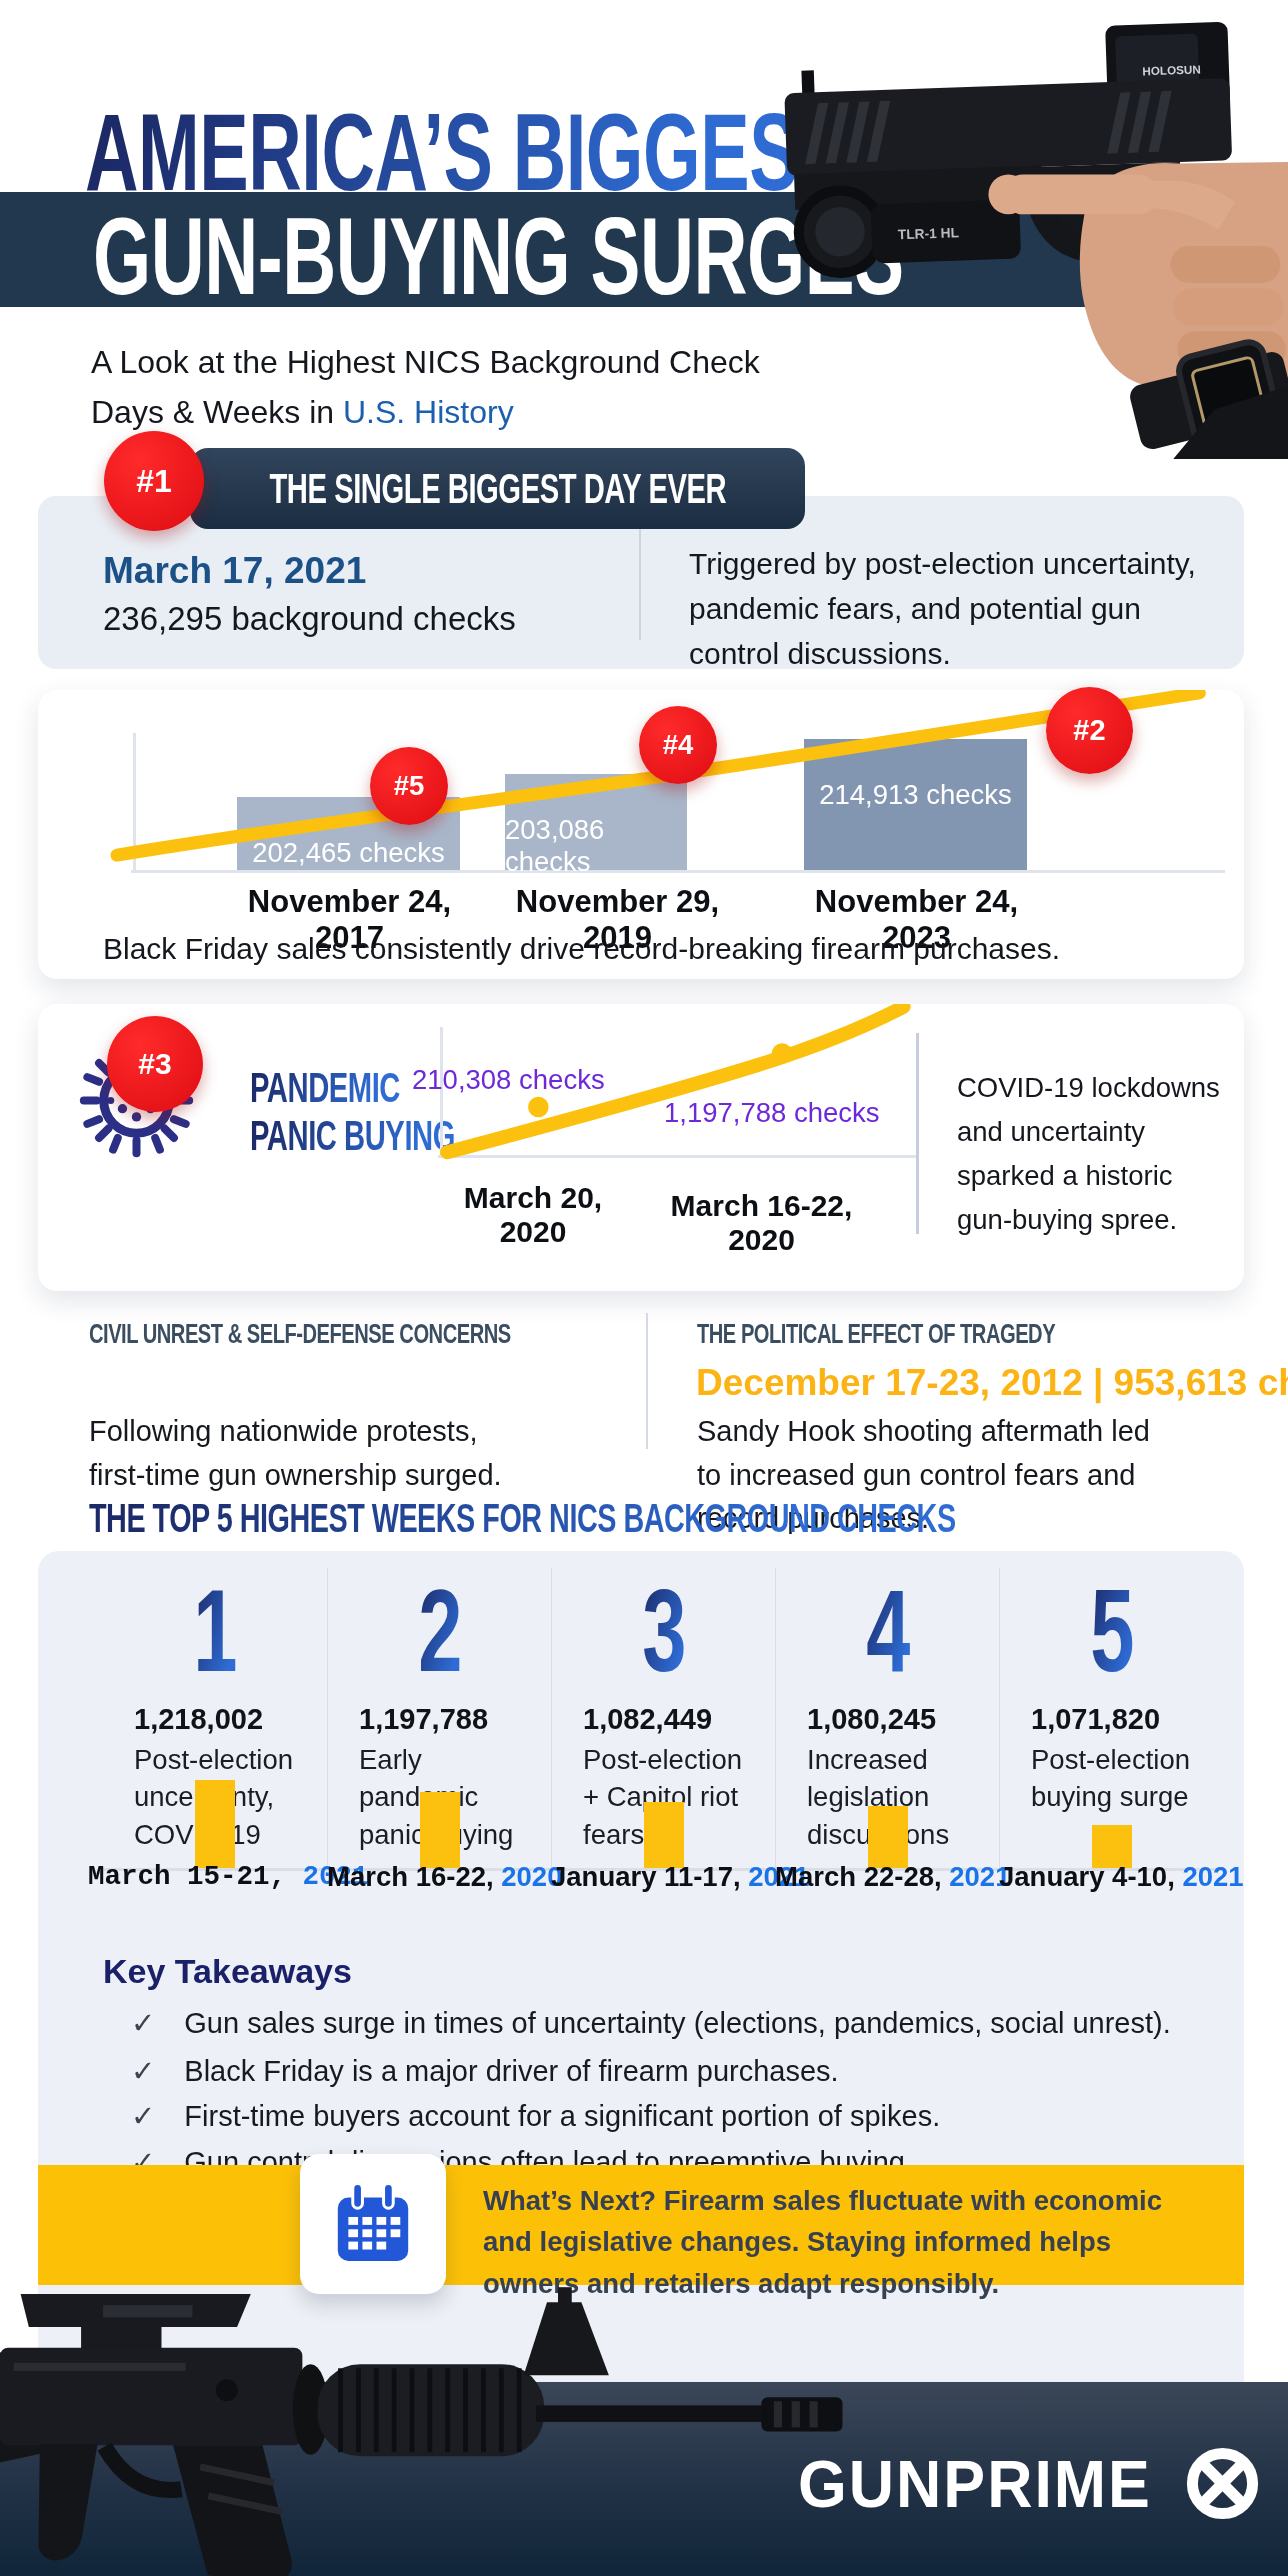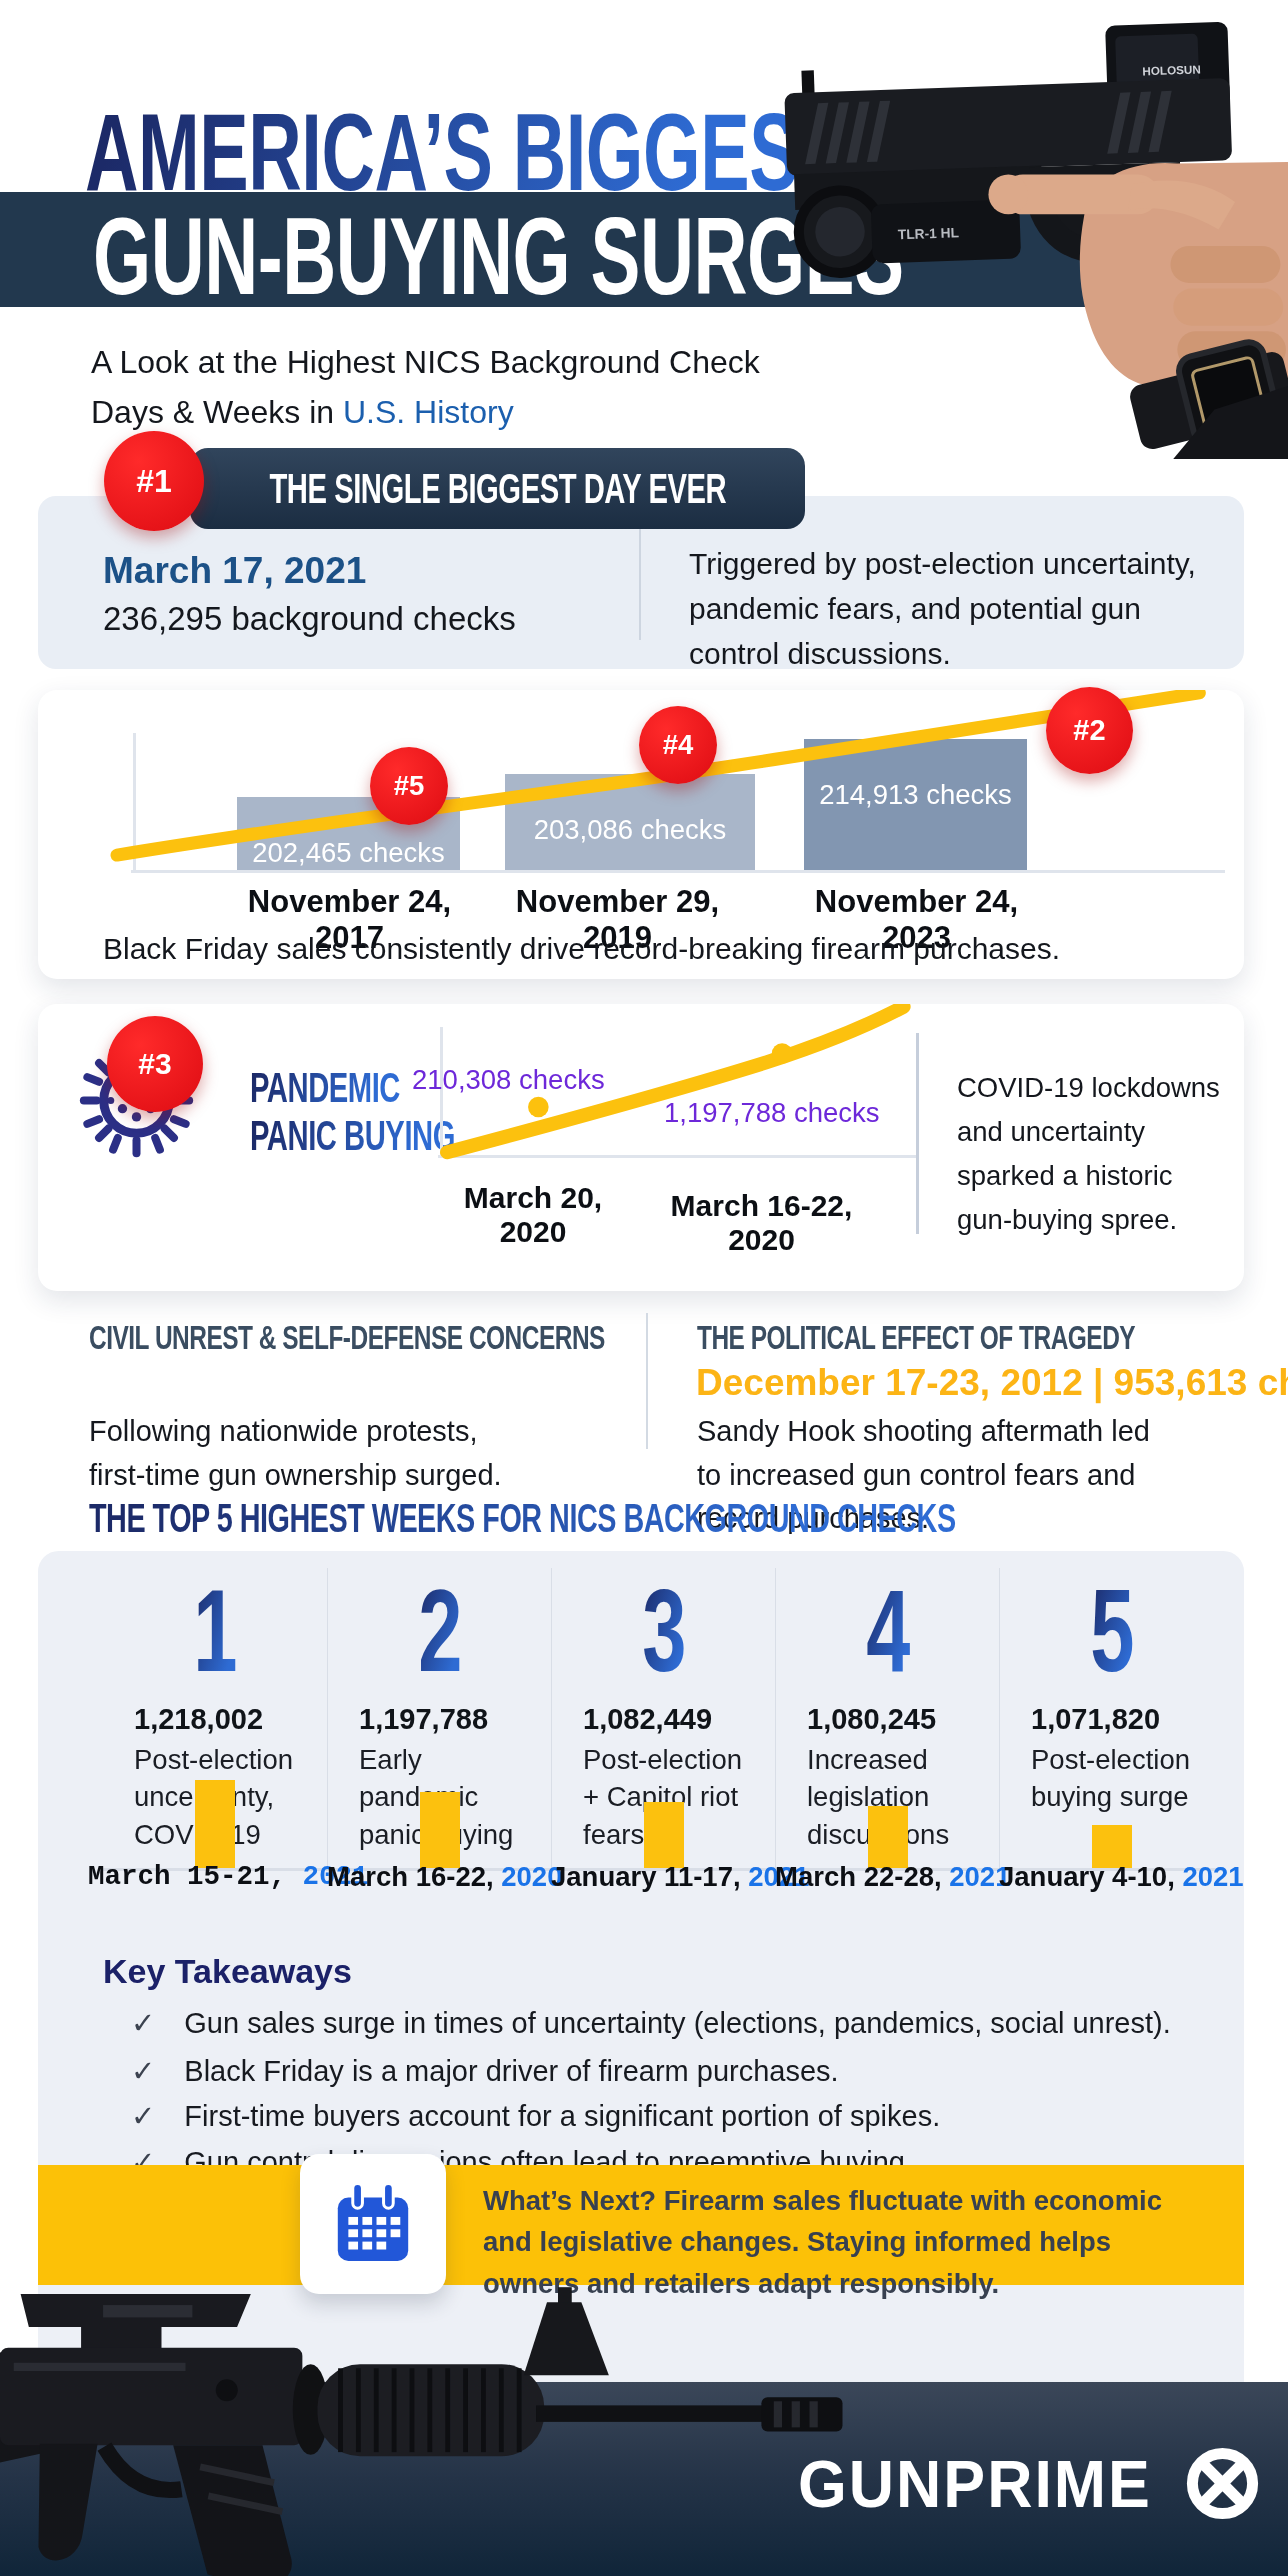--- a/index.html
+++ b/index.html
@@ -30,21 +30,21 @@
   
   .bf-bar{position:absolute;display:flex;justify-content:center;}
   .bf-bar span{color:#fff;font-size:27.5px;margin-top:40px;}
   .axis{background:#dfe4ec;position:absolute;}
   .bf-date{position:absolute;top:194px;width:227px;text-align:center;font-weight:700;font-size:31px;color:#0c0f14;}
   
   .pan-title{font-size:43px;line-height:1.12;}
   .chk-label{position:absolute;font-size:27.5px;color:#6d28d9;}
   .chk-date{position:absolute;text-align:center;font-weight:700;font-size:30px;color:#0c0f14;}
   
-  .colhead{font-size:34px;color:#3a4d61;}
+  .colhead{font-size:28px;color:#3a4d61;}
   .ystat{font-size:37px;font-weight:700;color:#fcb415;white-space:nowrap;}
   .colbody{font-size:29px;line-height:1.5;color:#15181e;}
   
   .panel{left:38px;top:1551px;width:1206px;height:835px;background:#edf0f6;border-radius:20.6px 20.6px 0 0;}
   .t5col{position:absolute;top:17px;width:224px;height:300px;}
   .t5col.bl{border-left:1.4px solid #d9dee7;}
   .t5rank{text-align:center;font-size:117px;line-height:1;margin-top:4.1px;}
   .t5val{margin:13.7px 0 0 31px;font-size:29px;font-weight:700;color:#101419;}
   .t5desc{margin:5.5px 0 0 31px;width:163px;font-size:27.5px;line-height:1.35;color:#1a1d24;}
   .t5bar{position:absolute;bottom:0;left:92px;width:40px;background:#fcc10e;}
@@ -145,21 +145,21 @@
     <div class="abs" style="left:651px;top:45px;width:543px;font-size:30px;line-height:1.5;color:#14171d;">Triggered by post-election uncertainty, pandemic fears, and potential gun control discussions.</div>
   </div>
 
   <div class="abs wcard" style="left:38px;top:690px;width:1206px;height:289px;">
     <div class="axis" style="left:95px;top:43px;width:3.4px;height:139px;"></div>
     <div class="axis" style="left:93px;top:180px;width:1094px;height:3.4px;"></div>
 
     <div class="bf-bar" style="left: 199px; width: 223px; background: rgb(169, 182, 201); height: 73px; top: 107px;">
         <span>202,465  checks</span>
       </div>
-    <div class="bf-bar" style="left: 467px; width: 250px; background: rgb(169, 182, 201); height: 96px; top: 84px;">
+    <div class="bf-bar" style="left: 467px; width: 182px; background: rgb(169, 182, 201); height: 96px; top: 84px;">
         <span>203,086 checks</span>
       </div>
     <div class="bf-bar" style="left: 766px; width: 223px; background: rgb(130, 150, 177); height: 131px; top: 49px;">
         <span>214,913 checks</span>
       </div>
 
     <svg class="abs" style="left:0;top:0;" width="1206" height="289" viewBox="0 0 1755 420">
       <path d="M115 240 C450 185 760 150 1090 98 C1310 63 1520 30 1690 4" stroke="#fcc10e" stroke-width="13" fill="none" stroke-linecap="round"></path>
     </svg>
 

